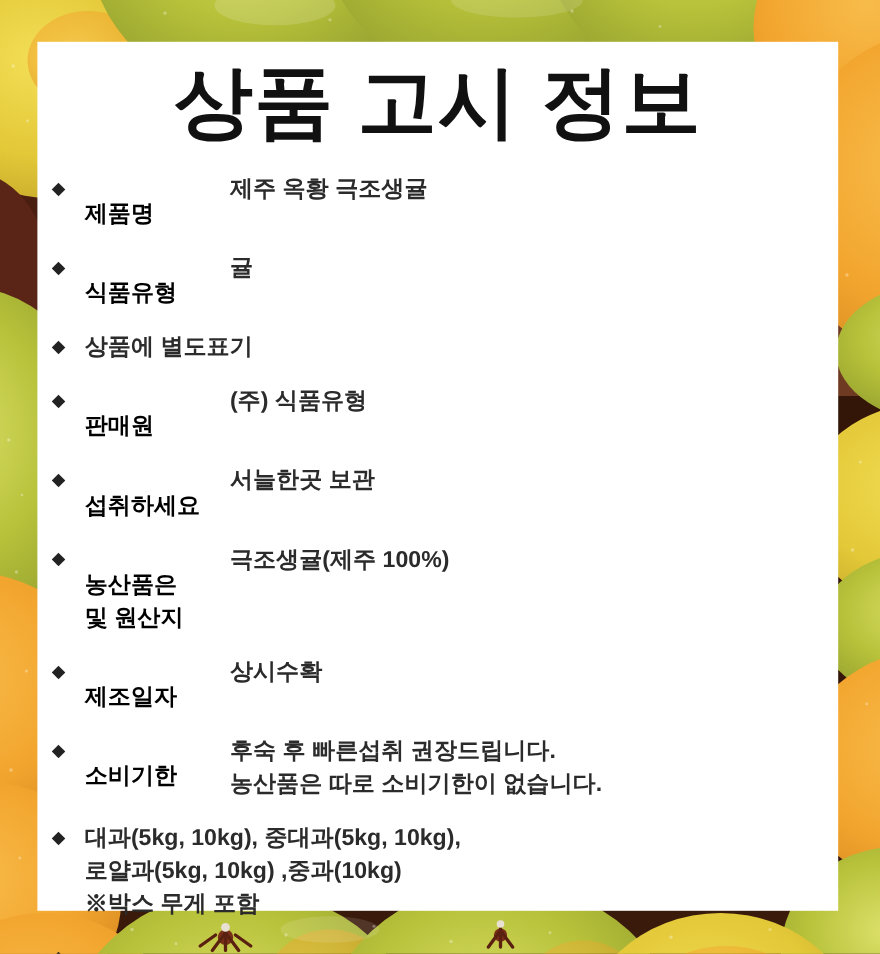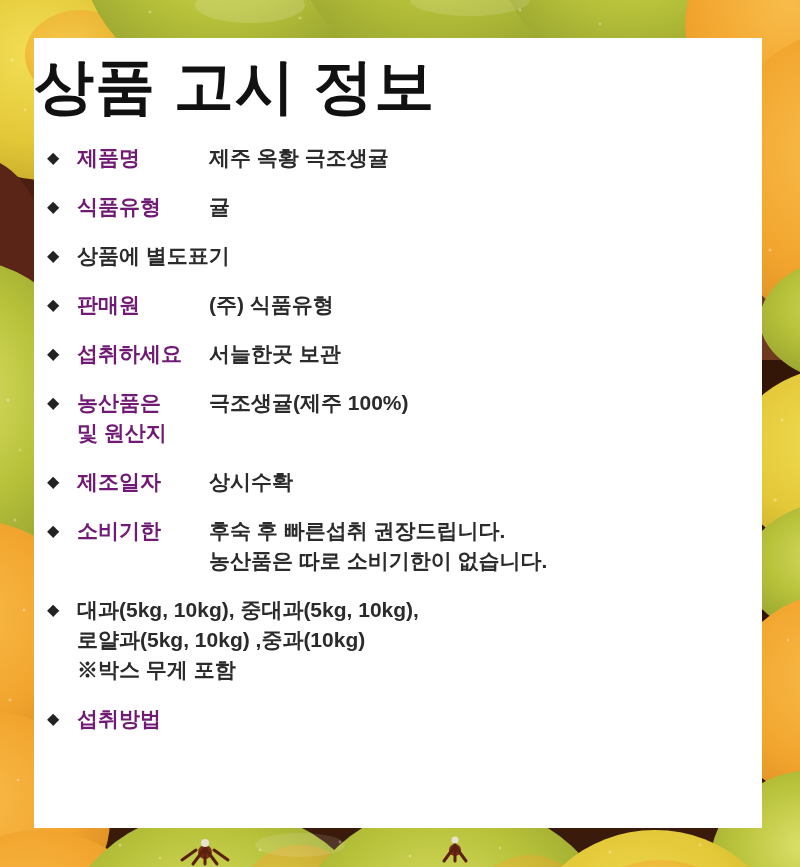--- a/index.html
+++ b/index.html
@@ -20,21 +20,22 @@
   .card {
     position: absolute;
     left: 34px; top: 38px;
     width: 728px; height: 790px;
     background: #ffffff;
     box-sizing: border-box;
     padding-top: 14px;
   }
   .title {
     margin: 0;
-    font-size: 60px;
+    text-align: center;
+    font-size: 72px;
     line-height: 1.15;
     font-weight: 900;
     color: #111111;
     letter-spacing: 1px;
     white-space: nowrap;
   }
   .rows {
     margin-top: 22px;
     padding-left: 13px;
   }
@@ -49,21 +50,22 @@
     font-size: 16px;
     line-height: 30px;
     color: #222222;
   }
   .label {
     flex: none;
     width: 132px;
     font-size: 21px;
     font-weight: 700;
     line-height: 30px;
-    color: #701a75;
+    color: #000000;
+    margin-top: 23px;
   }
   .value {
     flex: 1;
     font-size: 21px;
     font-weight: 700;
     line-height: 30px;
     color: #2b2b2b;
     padding-right: 10px;
   }
 </style>

